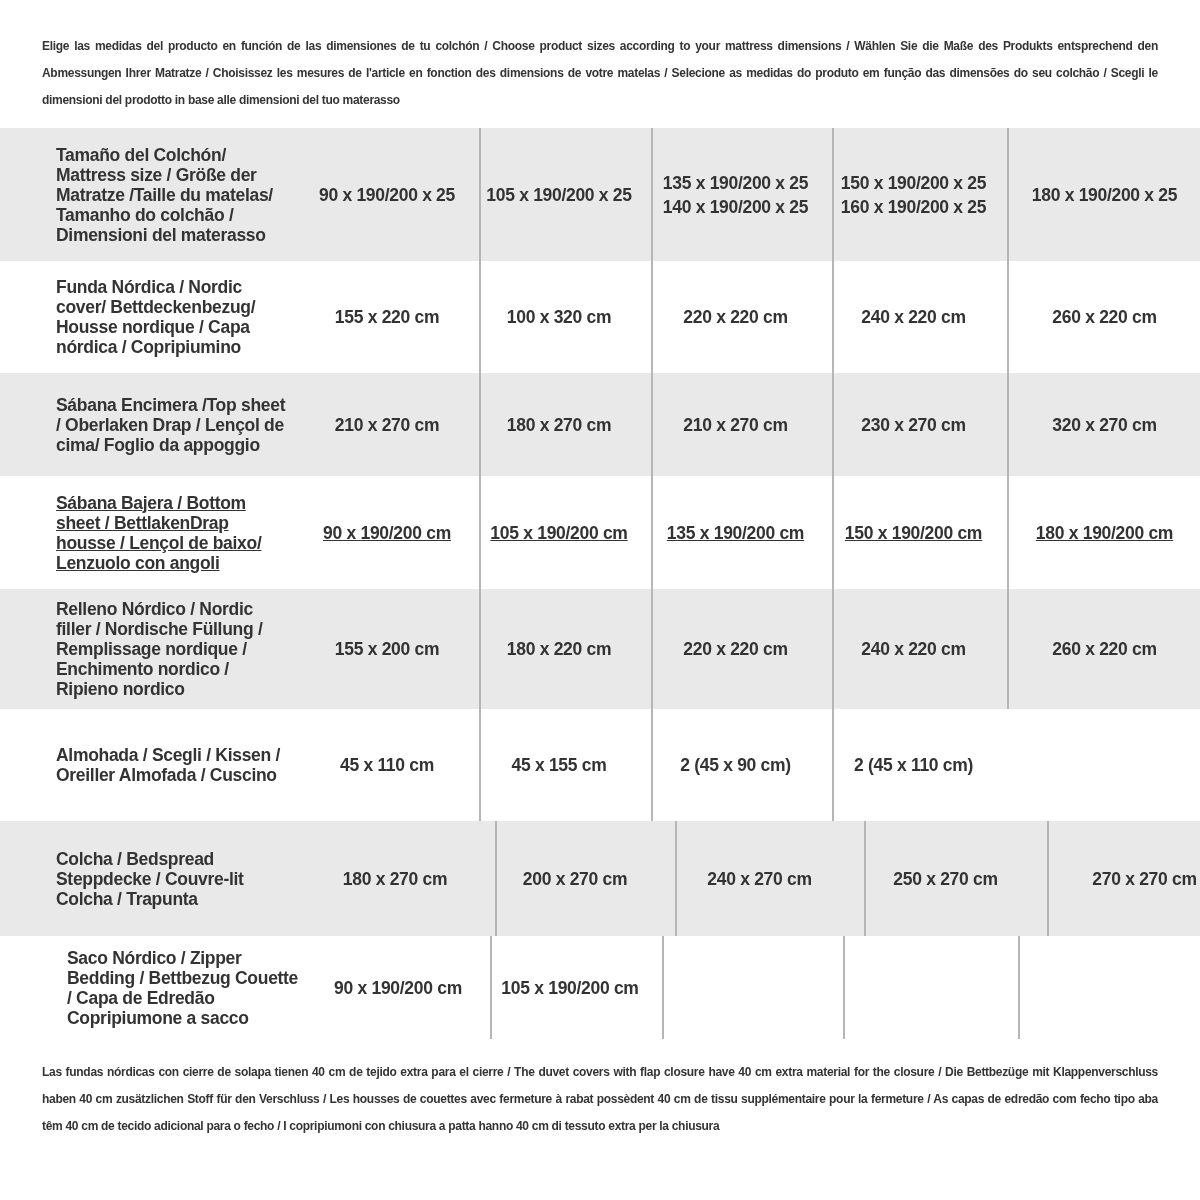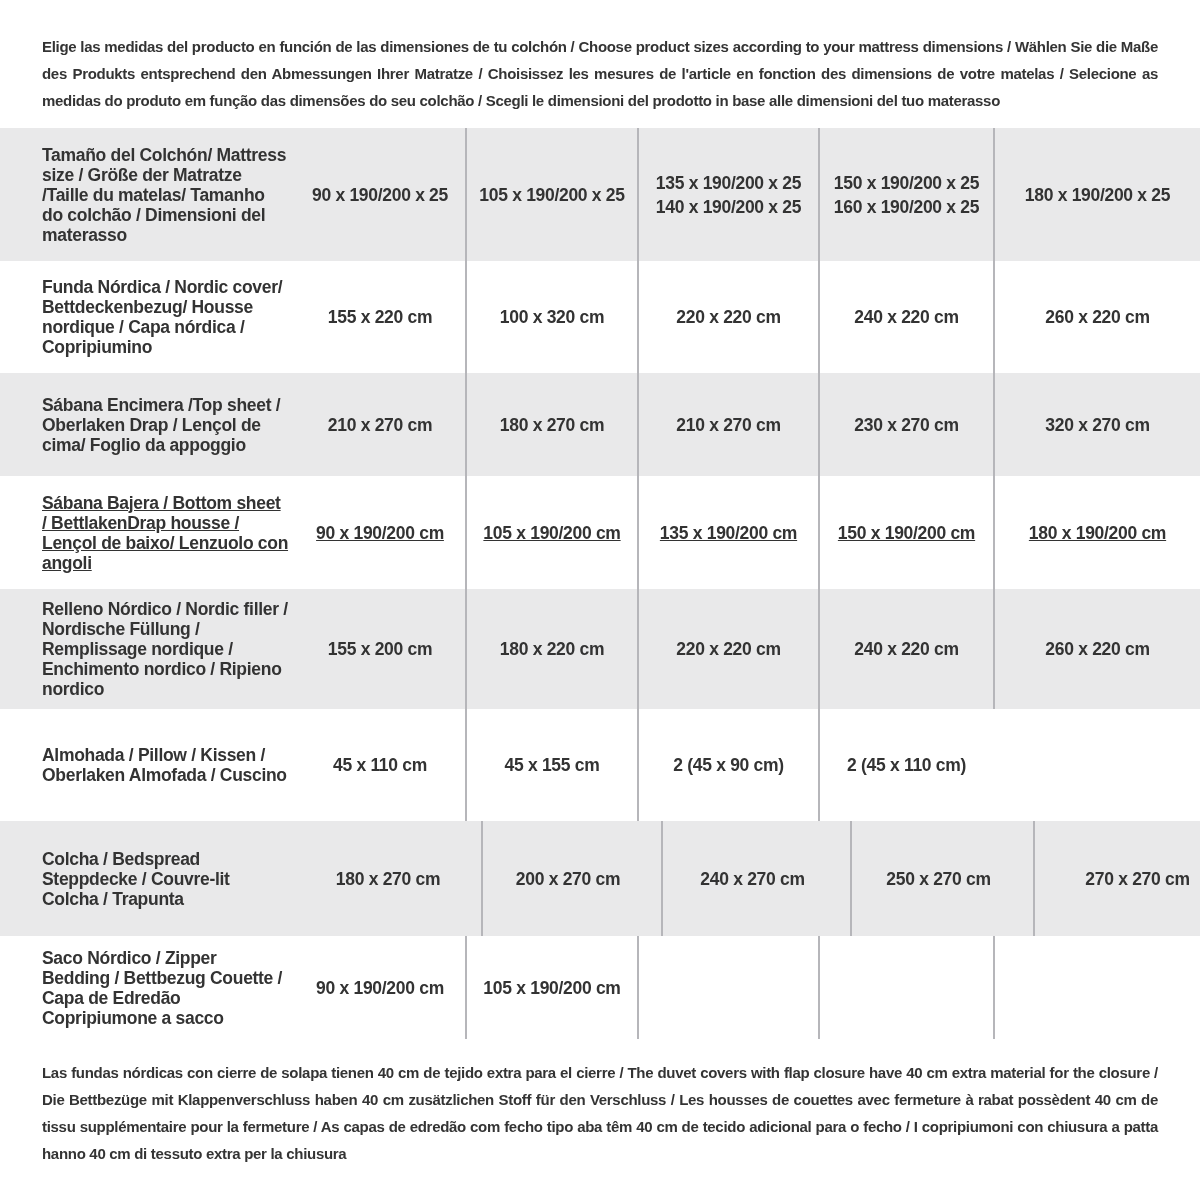--- a/index.html
+++ b/index.html
@@ -7,21 +7,21 @@
   body {
     width: 1200px;
     font-family: "Liberation Sans", sans-serif;
     font-weight: bold;
     color: #333333;
   }
   .page { width: 1200px; min-height: 1200px; background: #ffffff; }
 
   .para {
     margin: 0 42px;
-    font-size: 15px;
+    font-size: 12px;
     line-height: 27px;
     letter-spacing: -0.3px;
     text-align: justify;
     color: #343434;
   }
   .intro { padding-top: 33px; }
   .footnote { padding-top: 20px; }
 
   .size-table { margin-top: 14px; width: 1200px; }
 
@@ -31,20 +31,21 @@
     width: 1200px;
   }
   .row.gray { background: #e9e9ea; }
   .row.white { background: #ffffff; }
 
   .cell {
     display: flex;
     align-items: center;
     font-size: 17.5px;
     letter-spacing: -0.3px;
+    margin-left: 14px;
   }
   .cell.label {
     justify-content: flex-start;
     text-align: left;
     padding: 10px 6px 10px 42px;
     line-height: 20px;
   }
   .cell.value {
     justify-content: center;
     text-align: center;
@@ -54,21 +55,21 @@
   }
   .cell.sep { border-left: 2px solid #b6b6ba; }
 
   .r-header { min-height: 133px; }
   .r1 { min-height: 112px; }
   .r2 { min-height: 103px; }
   .r3 { min-height: 113px; text-decoration: underline; }
   .r4 { min-height: 114px; }
   .r5 { min-height: 112px; }
   .r6 { min-height: 115px; gap: 8px; }
-  .r7 { min-height: 103px; }
+  .r7 { min-height: 103px; padding-left: 11px; }
 </style>
 </head>
 <body>
 
 <div class="page">
 
   <p class="para intro">Elige las medidas del producto en función de las dimensiones de tu colchón / Choose product sizes according to your mattress dimensions / Wählen Sie die Maße des Produkts entsprechend den Abmessungen Ihrer Matratze / Choisissez les mesures de l'article en fonction des dimensions de votre matelas / Selecione as medidas do produto em função das dimensões do seu colchão / Scegli le dimensioni del prodotto in base alle dimensioni del tuo materasso</p>
 
   <div class="size-table">
 
@@ -113,21 +114,21 @@
     <div class="row gray r4">
       <div class="cell label">Relleno Nórdico / Nordic filler / Nordische Füllung / Remplissage nordique / Enchimento nordico / Ripieno nordico</div>
       <div class="cell value">155 x 200 cm</div>
       <div class="cell value sep">180 x 220 cm</div>
       <div class="cell value sep">220 x 220 cm</div>
       <div class="cell value sep">240 x 220 cm</div>
       <div class="cell value sep">260 x 220 cm</div>
     </div>
 
     <div class="row white r5">
-      <div class="cell label">Almohada / Pillow / Kissen / Oberlaken Almofada / Cuscino</div>
+      <div class="cell label">Almohada / Scegli / Kissen / Oreiller Almofada / Cuscino</div>
       <div class="cell value">45 x 110 cm</div>
       <div class="cell value sep">45 x 155 cm</div>
       <div class="cell value sep">2 (45 x 90 cm)</div>
       <div class="cell value sep">2 (45 x 110 cm)</div>
     </div>
 
     <div class="row gray r6">
       <div class="cell label">Colcha / Bedspread Steppdecke / Couvre-lit Colcha / Trapunta</div>
       <div class="cell value">180 x 270 cm</div>
       <div class="cell value sep">200 x 270 cm</div>

